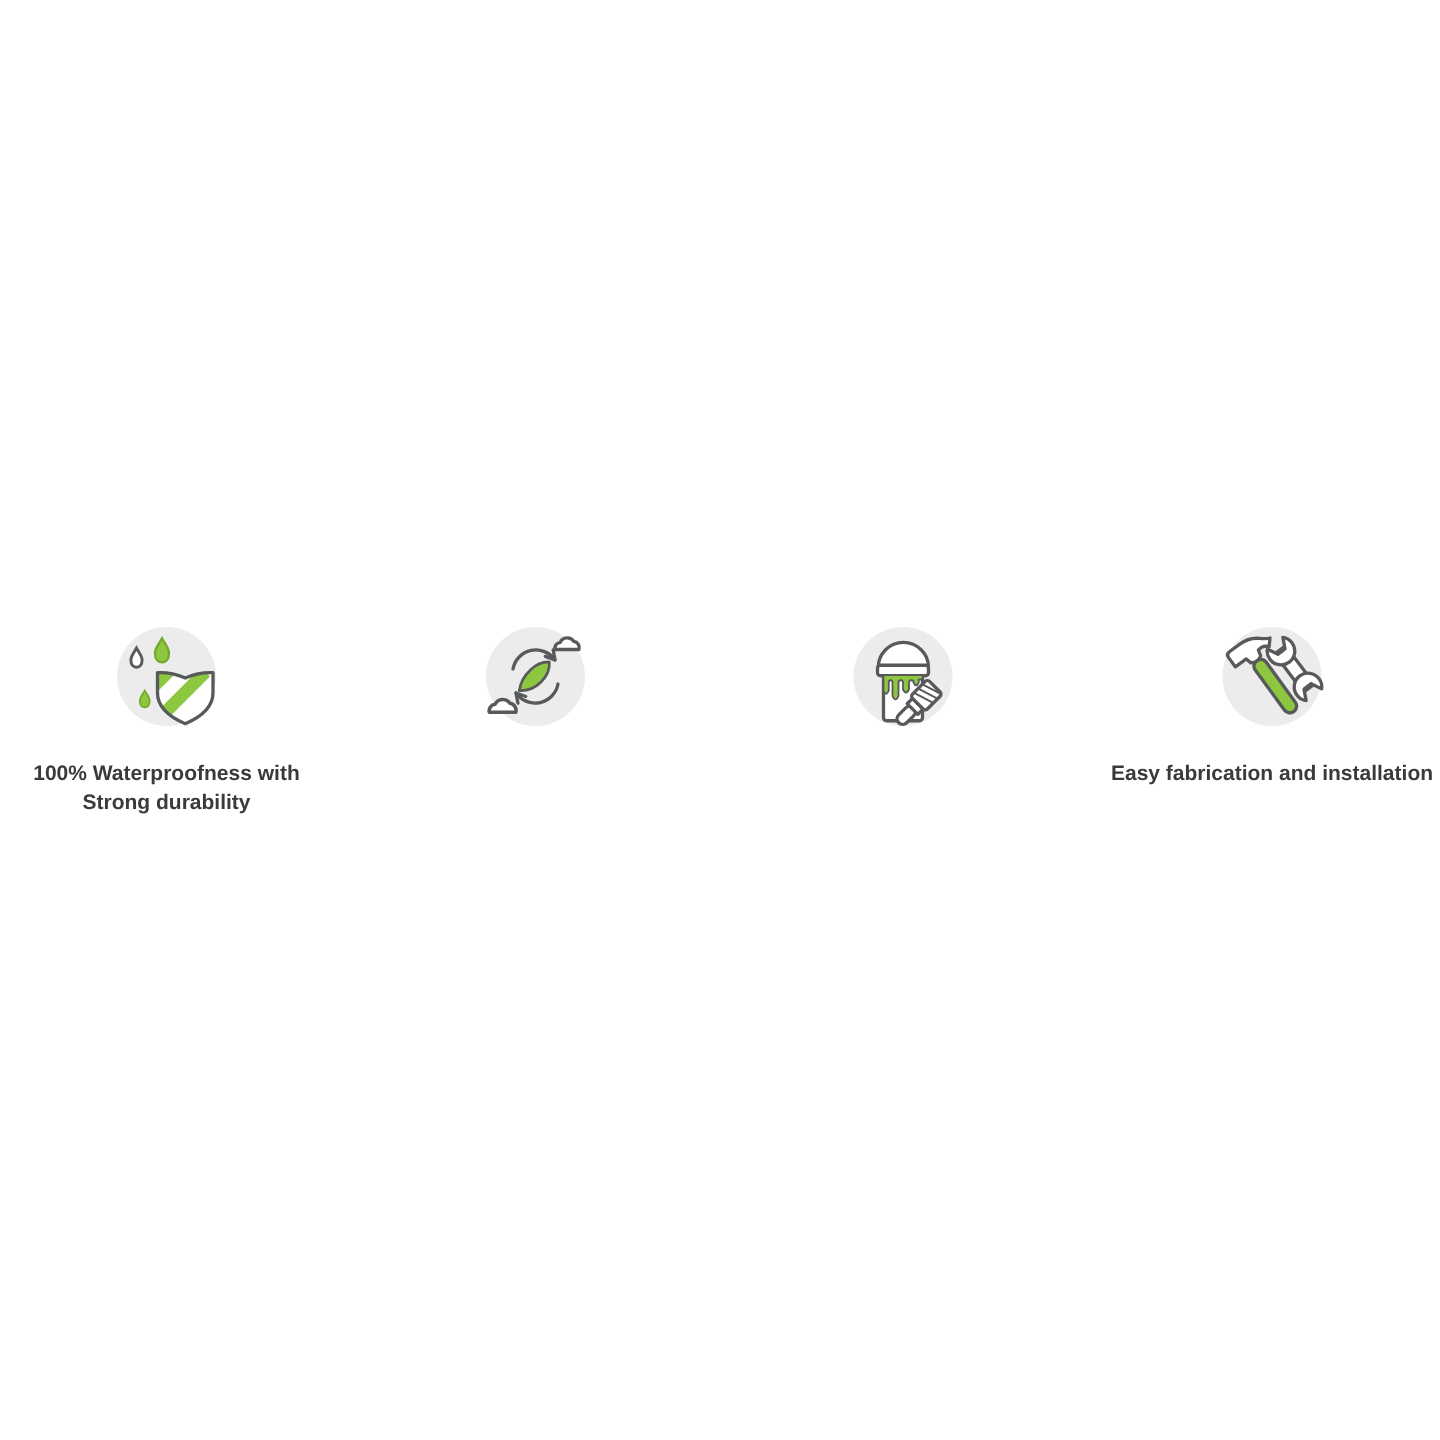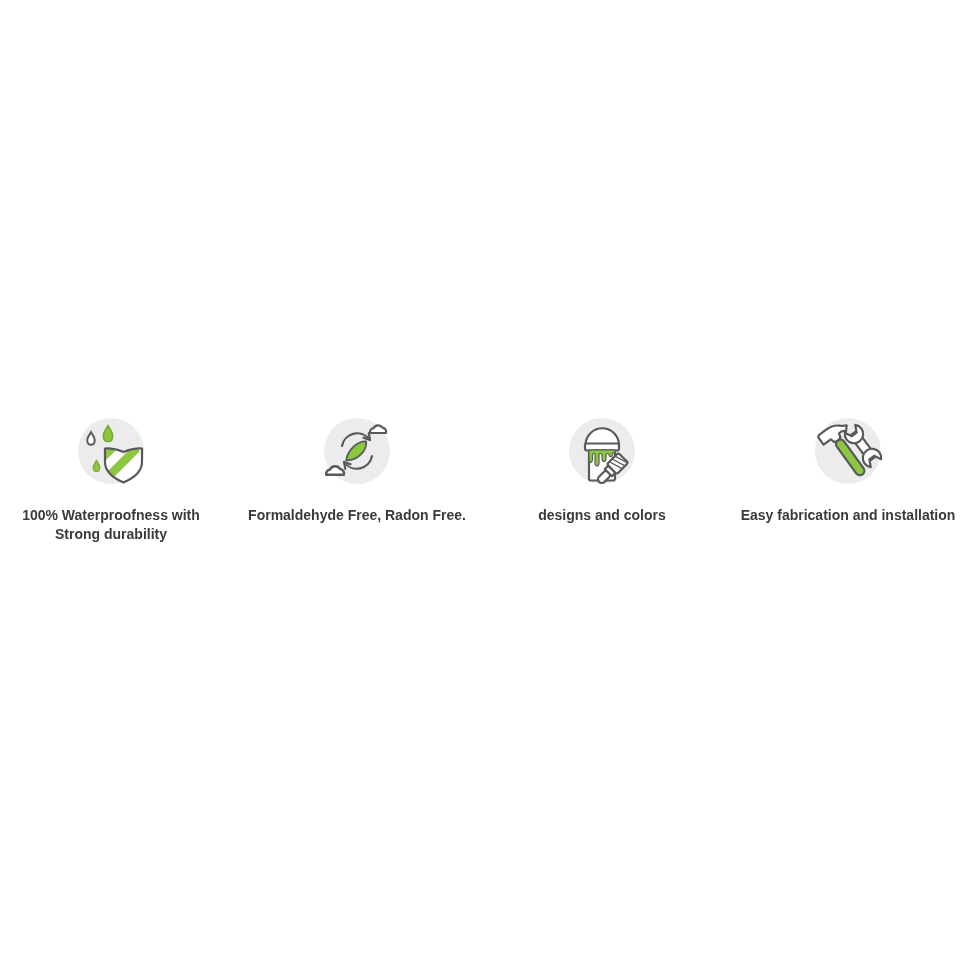--- a/index.html
+++ b/index.html
@@ -77,21 +77,20 @@
         </g>
         <g transform="translate(44,7)">
           <path class="fw" stroke-width="1.8" d="M2,8 A4,4 0 0 1 5.5,3.2 A5.2,5.2 0 0 1 14.5,2.6 A4.2,4.2 0 0 1 18,8 Z"></path>
         </g>
         <g transform="translate(0,48) scale(1.1)">
           <path class="fw" stroke-width="1.7" d="M2,8 A4,4 0 0 1 5.5,3.2 A5.2,5.2 0 0 1 14.5,2.6 A4.2,4.2 0 0 1 18,8 Z"></path>
         </g>
       </svg>
     </div>
     <div class="caption">
-      <div class="cap-line">Formaldehyde Free, Radon Free.</div>
     </div>
   </div>
 
   <div class="feature f3">
     <div class="icon-circle">
       <svg viewBox="0 0 66 66" aria-hidden="true">
         <circle class="ic-bg" cx="33" cy="33" r="33"></circle>
         <path class="fw" stroke-width="2.4" d="M16.5,27 A16.75,16.75 0 0 1 50,27 Z"></path>
         <rect class="fw" stroke-width="2.4" x="16" y="25.5" width="34" height="7" rx="2"></rect>
         <rect class="fw" stroke-width="2.4" x="20" y="32.5" width="26" height="30" rx="2"></rect>
@@ -100,21 +99,20 @@
           <rect class="fw" x="-21" y="-3.75" width="14" height="7.5" rx="3.75"></rect>
           <rect class="fw" x="-8" y="-5" width="5" height="10"></rect>
           <rect class="fw" x="-3" y="-7" width="16" height="14" rx="2"></rect>
           <line class="hatch" x1="0.5" y1="-6.5" x2="4.5" y2="6.5"></line>
           <line class="hatch" x1="4.5" y1="-6.5" x2="8.5" y2="6.5"></line>
           <line class="hatch" x1="8.5" y1="-6.5" x2="12.5" y2="6.5"></line>
         </g>
       </svg>
     </div>
     <div class="caption">
-      <div class="cap-line">designs and colors</div>
     </div>
   </div>
 
   <div class="feature f4">
     <div class="icon-circle">
       <svg viewBox="0 0 66 66" aria-hidden="true">
         <circle class="ic-bg" cx="33" cy="33" r="33"></circle>
         <g transform="translate(48,28) rotate(-37)">
           <rect class="fw" x="-4.5" y="-16" width="9" height="32"></rect>
           <path class="fw" d="M-6.5,-21.5 L-3,-14.5 L3,-14.5 L6.5,-21.5 A9.2,9.2 0 1 1 -6.5,-21.5 Z"></path>

